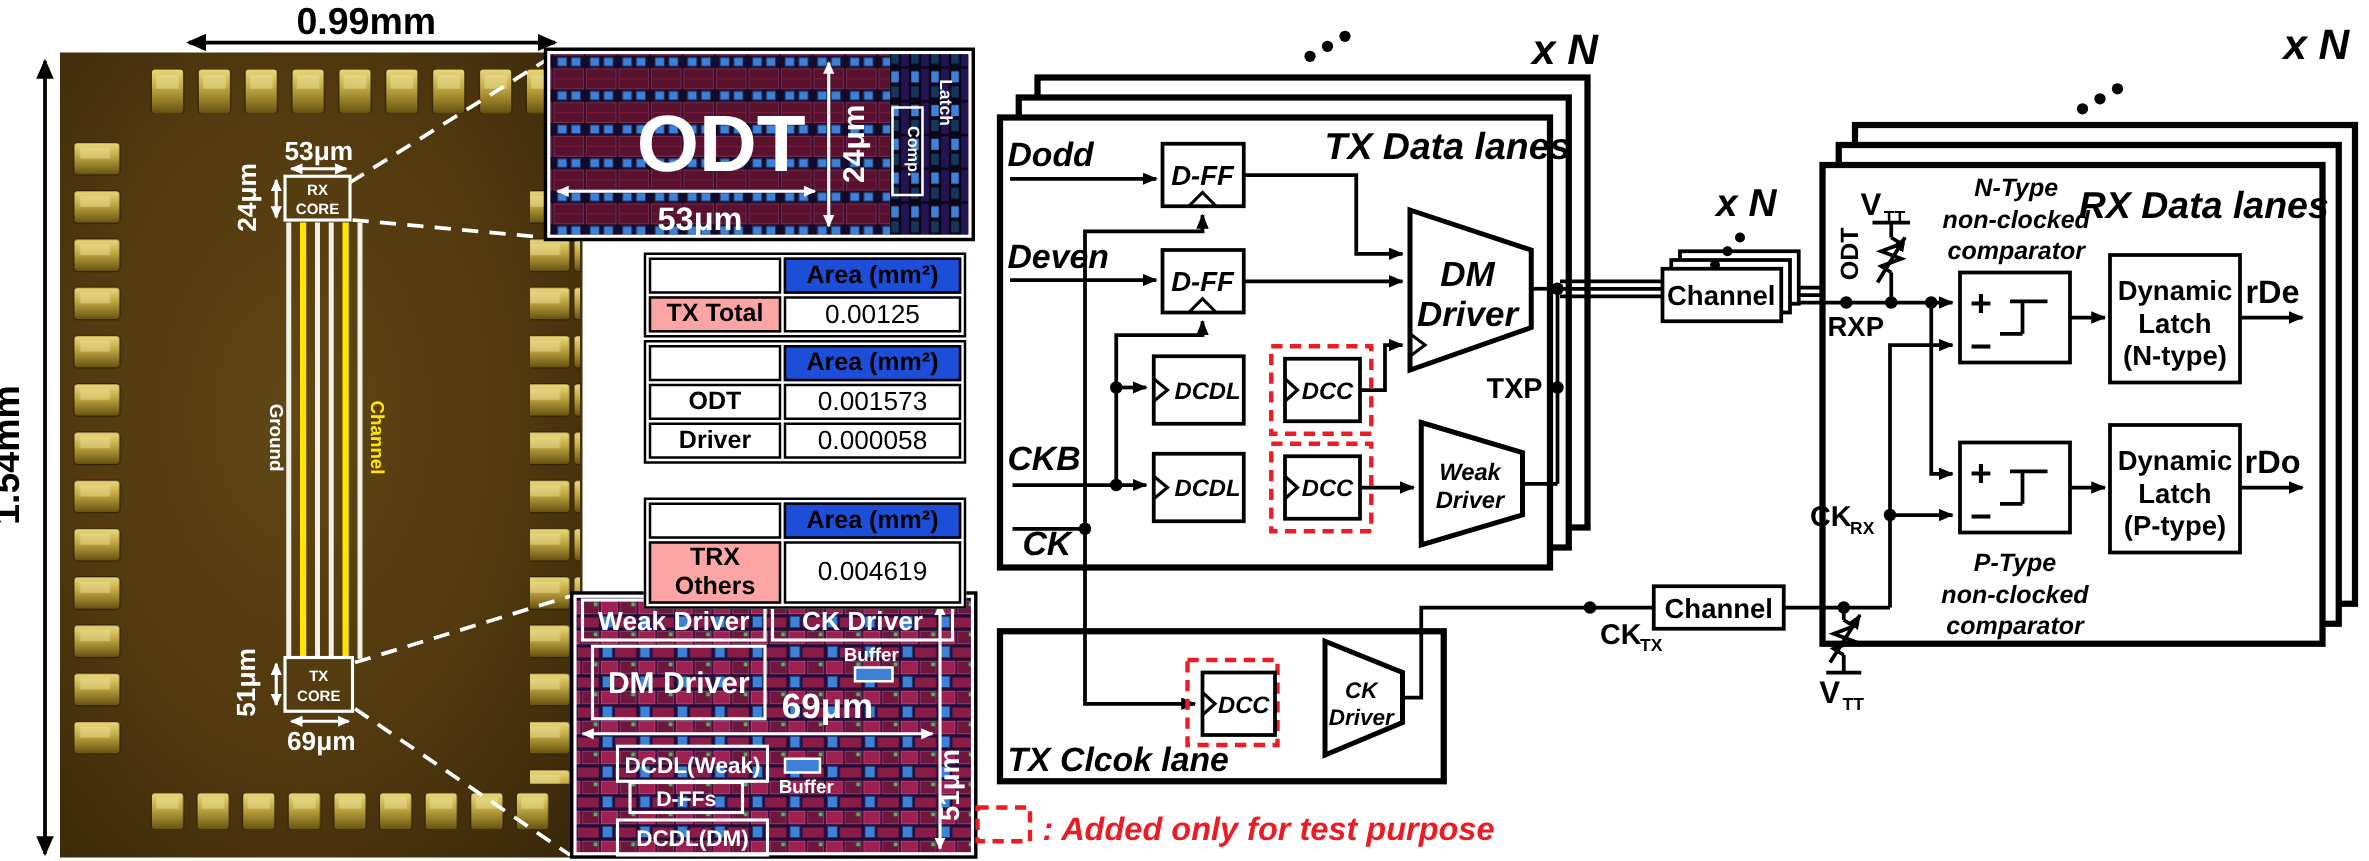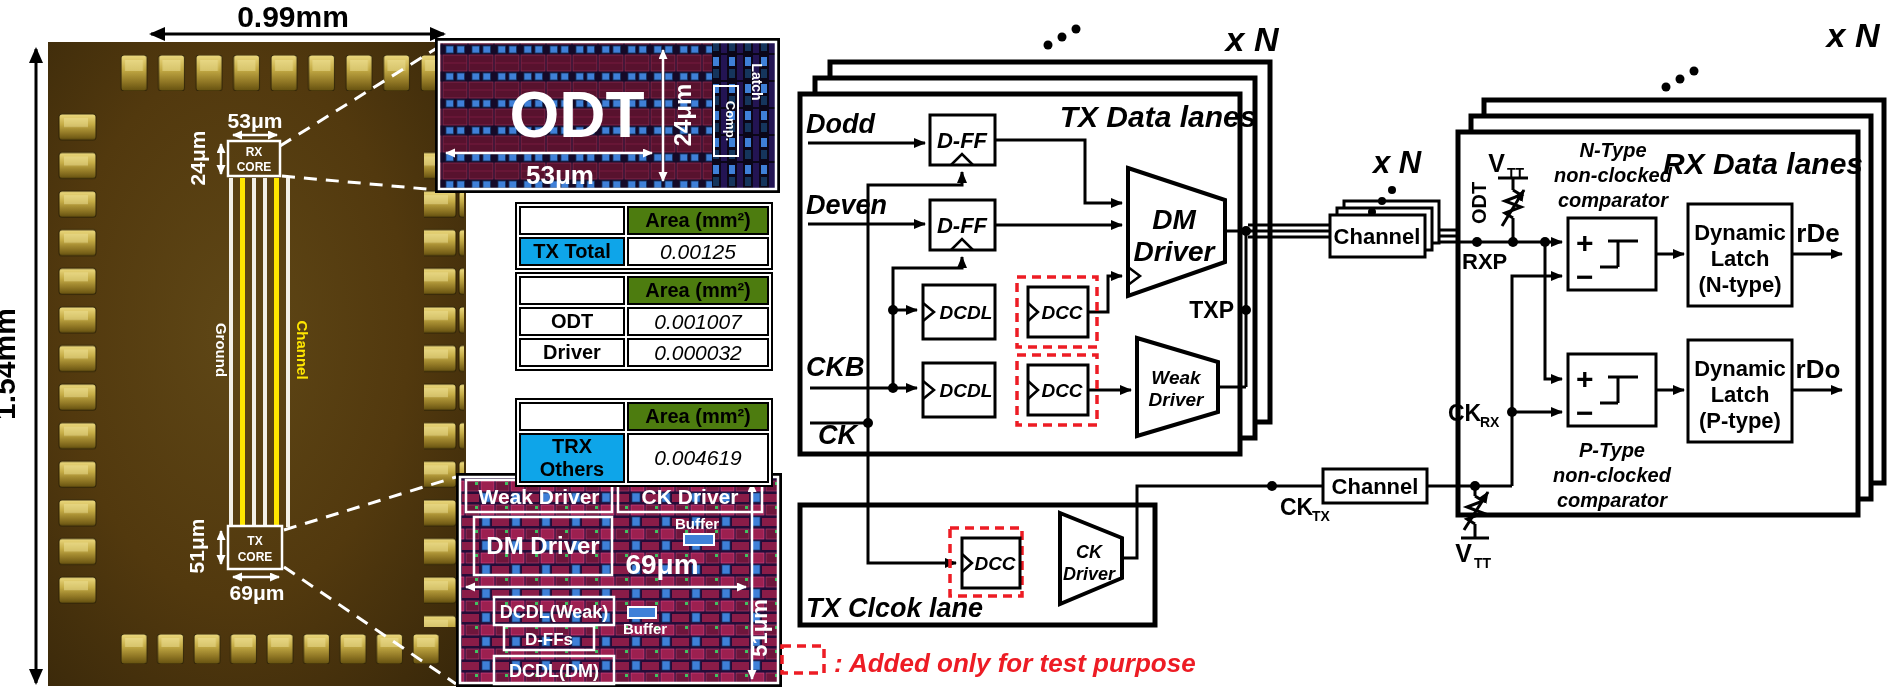--- a/index.html
+++ b/index.html
@@ -20,23 +20,23 @@
   .wln{stroke:#fff;stroke-width:2.5;fill:none}
   .wbox{stroke:#fff;stroke-width:2.5;fill:none}
   .dashw{stroke:#fff;stroke-width:3;fill:none;stroke-dasharray:13 9}
   .dot{fill:#000}
   
   .areatable{position:absolute;border-collapse:separate;border-spacing:2px;
              border:2.5px solid #000;background:#fff;}
   .areatable td{border:2px solid #000;height:25px;text-align:center;vertical-align:middle;
                 font-size:20px;padding:0 3px;}
   .areatable td.lbl{width:96px;font-weight:bold;}
-  .areatable td.val{width:132px;font-size:21px;font-style:italic;}
-  .areatable td.hdr{width:132px;font-weight:bold;background:#4d7c0f;}
-  .areatable td.gray{background:#0ea5e9;}
+  .areatable td.val{width:132px;font-size:21px;}
+  .areatable td.hdr{width:132px;font-weight:bold;background:#1d4ed8;}
+  .areatable td.gray{background:#fca5a5;}
   .areatable td.white{background:#fff;}
 </style>
 </head>
 <body>
 
 <div id="canvas">
 
 <svg width="1895" height="689" viewBox="0 0 1895 689">
   <defs>
     <marker id="ah" markerWidth="13" markerHeight="11" refX="11" refY="5" orient="auto-start-reverse" markerUnits="userSpaceOnUse">
@@ -384,25 +384,25 @@
     </table>
 
 <table class="areatable" style="left:515px;top:272px">
   <tbody>
         <tr>
     <td class="lbl white"></td>
     <td class="hdr">Area (mm²)</td>
   </tr>
   <tr>
     <td class="lbl white">ODT</td>
-    <td class="val">0.001007</td>
+    <td class="val">0.001573</td>
   </tr>
   <tr>
     <td class="lbl white">Driver</td>
-    <td class="val">0.000032</td>
+    <td class="val">0.000058</td>
   </tr>
 </tbody>
     </table>
 
 <table class="areatable" style="left:515px;top:398px">
   <tbody>
         <tr>
     <td class="lbl white"></td>
     <td class="hdr">Area (mm²)</td>
   </tr>

